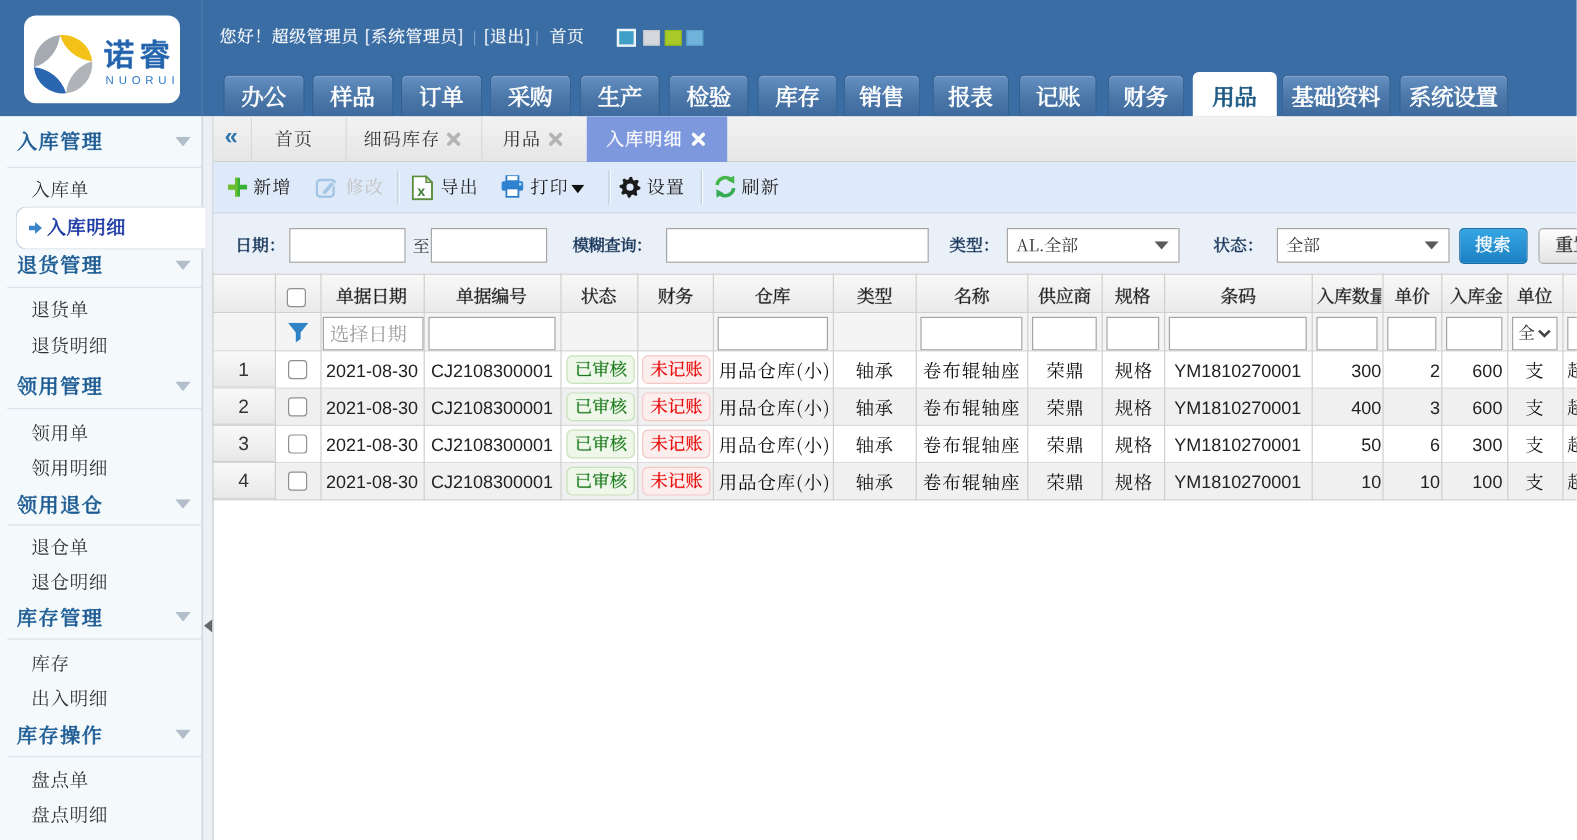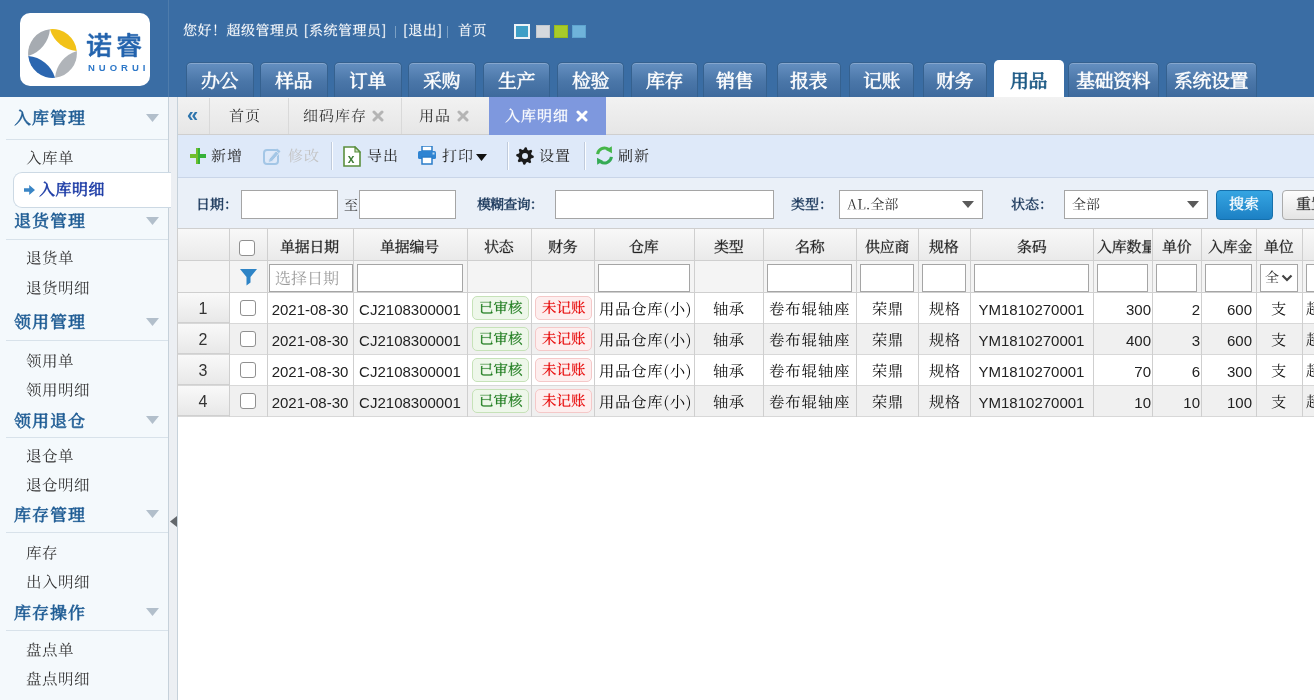--- a/index.html
+++ b/index.html
@@ -142,21 +142,21 @@
       <path d="M50 4 A46 46 0 0 0 4 50 A58 58 0 0 0 50 4 Z" fill="#a6abb1"></path>
       <path transform="rotate(90 50 50)" d="M50 4 A46 46 0 0 0 4 50 A58 58 0 0 0 50 4 Z" fill="#f2c218"></path>
       <path transform="rotate(180 50 50)" d="M50 4 A46 46 0 0 0 4 50 A58 58 0 0 0 50 4 Z" fill="#b0b4b9"></path>
       <path transform="rotate(270 50 50)" d="M50 4 A46 46 0 0 0 4 50 A58 58 0 0 0 50 4 Z" fill="#2b66b0"></path>
     </g>
   </svg>
 <svg class="t" style="left:86px;top:32px" width="58" height="29" fill="#2464ae" stroke="#2464ae" stroke-width="2" stroke-linejoin="round">
     <use href="#n8BFA" transform="translate(0 22.9) scale(0.26 -0.26)"></use>
     <use href="#n777F" transform="translate(30 22.9) scale(0.26 -0.26)"></use>
   </svg>
-<div class="ltx" style="left:88px;top:62px;font-size:9.5px;font-weight:bold;letter-spacing:4px;color:#2e78c8">NUORUI</div>
+<div class="ltx" style="left:88px;top:62px;font-size:9.5px;font-weight:normal;letter-spacing:4px;color:#2e78c8">NUORUI</div>
 <svg class="t" style="left:183px;top:23px" width="206" height="17" fill="#ffffff" stroke="#ffffff" stroke-width="2" stroke-linejoin="round">
     <use href="#c60A8" transform="translate(0 12.3) scale(0.14 -0.14)"></use>
     <use href="#c597D" transform="translate(14.5 12.3) scale(0.14 -0.14)"></use>
     <use href="#cFF01" transform="translate(29 12.3) scale(0.14 -0.14)"></use>
     <use href="#c8D85" transform="translate(43.5 12.3) scale(0.14 -0.14)"></use>
     <use href="#c7EA7" transform="translate(58 12.3) scale(0.14 -0.14)"></use>
     <use href="#c7BA1" transform="translate(72.5 12.3) scale(0.14 -0.14)"></use>
     <use href="#c7406" transform="translate(87 12.3) scale(0.14 -0.14)"></use>
     <use href="#c5458" transform="translate(101.5 12.3) scale(0.14 -0.14)"></use>
     <use href="#c5B" transform="translate(120.7 12.3) scale(0.14 -0.14)"></use>
@@ -811,21 +811,21 @@
   </svg>
 <svg class="t" style="left:871.5px;top:363px" width="34" height="18" fill="#111111">
     <use href="#c8363" transform="translate(0 13.5) scale(0.153 -0.153)"></use>
     <use href="#c9F0E" transform="translate(15.8 13.5) scale(0.153 -0.153)"></use>
   </svg>
 <svg class="t" style="left:928.5px;top:363px" width="34" height="18" fill="#111111">
     <use href="#c89C4" transform="translate(0 13.5) scale(0.153 -0.153)"></use>
     <use href="#c683C" transform="translate(15.8 13.5) scale(0.153 -0.153)"></use>
   </svg>
 <div class="ltx" style="left:970px;top:363px;width:123px;text-align:center;font-size:15px;color:#222">YM1810270001</div>
-<div class="ltx" style="left:1093px;top:363px;width:58px;text-align:right;font-size:15px;color:#222">70</div>
+<div class="ltx" style="left:1093px;top:363px;width:58px;text-align:right;font-size:15px;color:#222">50</div>
 <div class="ltx" style="left:1152px;top:363px;width:48px;text-align:right;font-size:15px;color:#222">6</div>
 <div class="ltx" style="left:1201px;top:363px;width:51px;text-align:right;font-size:15px;color:#222">300</div>
 <svg class="t" style="left:1271.3px;top:363px" width="18" height="18" fill="#111111">
     <use href="#c652F" transform="translate(0 13.5) scale(0.153 -0.153)"></use>
   </svg>
 <svg class="t" style="left:1306px;top:363px" width="17" height="18" fill="#111111">
     <use href="#c8D85" transform="translate(0 13.2) scale(0.15 -0.15)"></use>
   </svg>
 <div class="ltx" style="left:177px;top:393px;width:52px;text-align:center;font-size:16px;color:#333">4</div>
 <div class="cb" style="left:240px;top:393px"></div>

